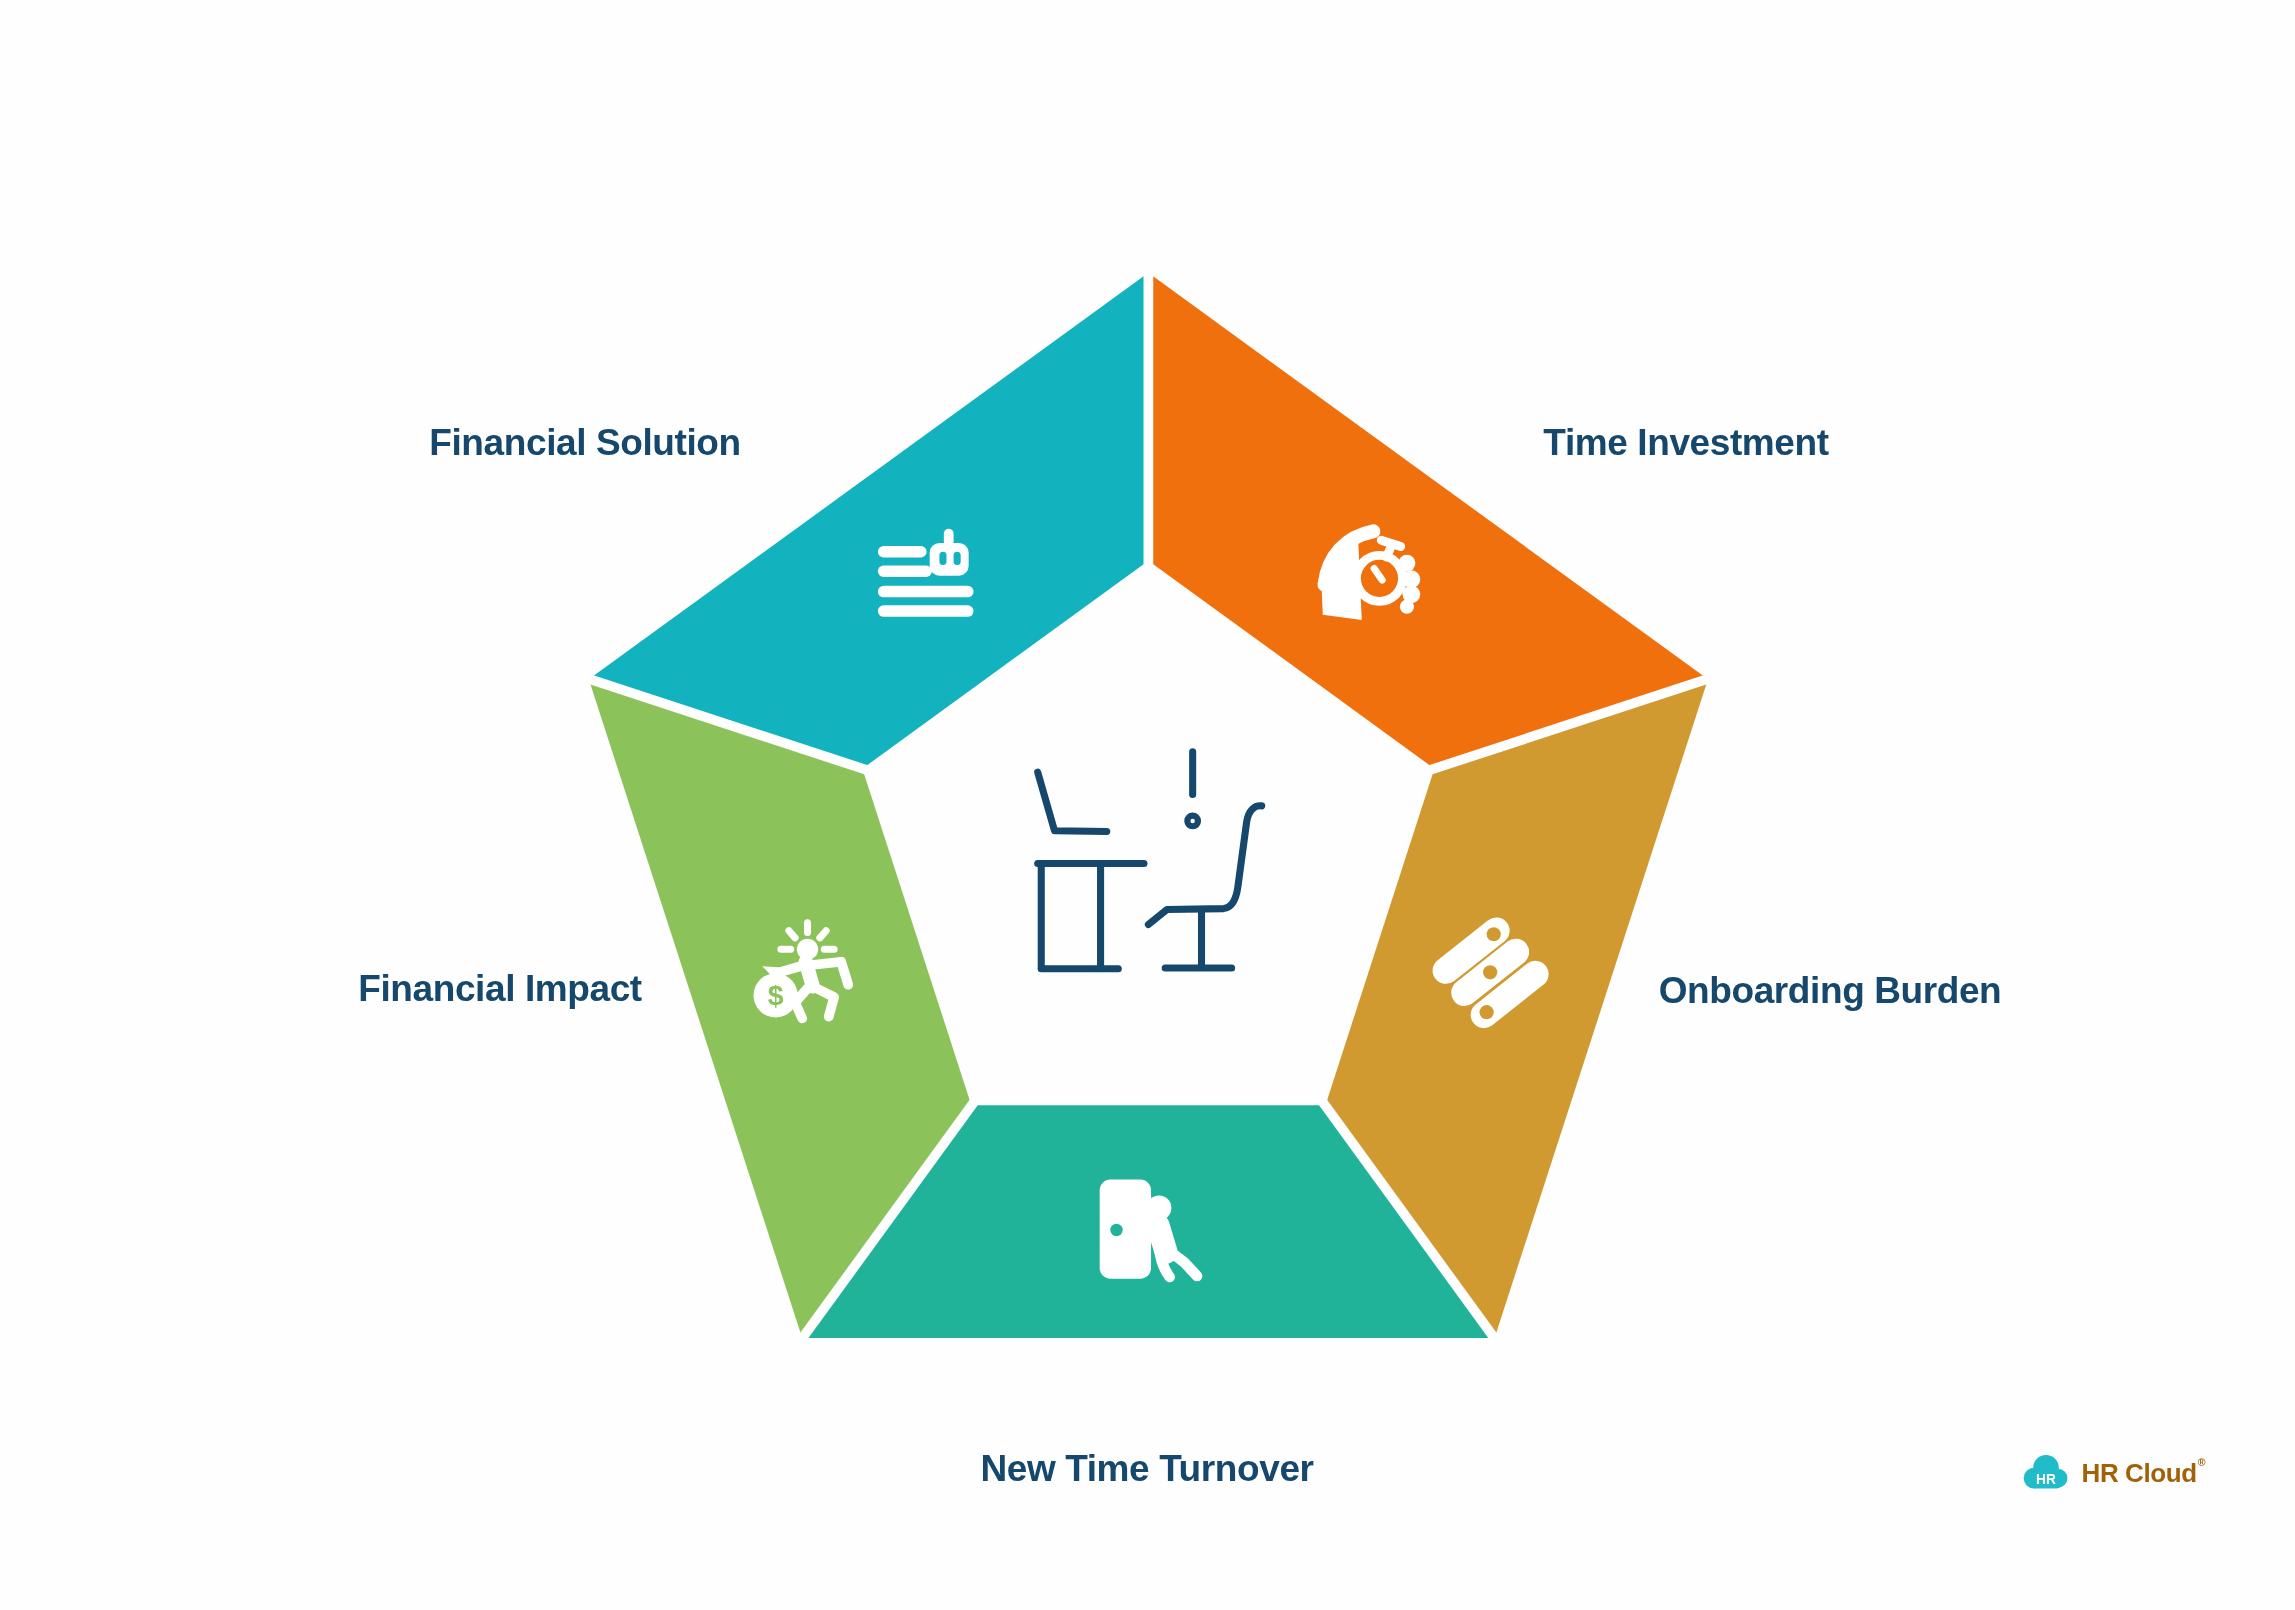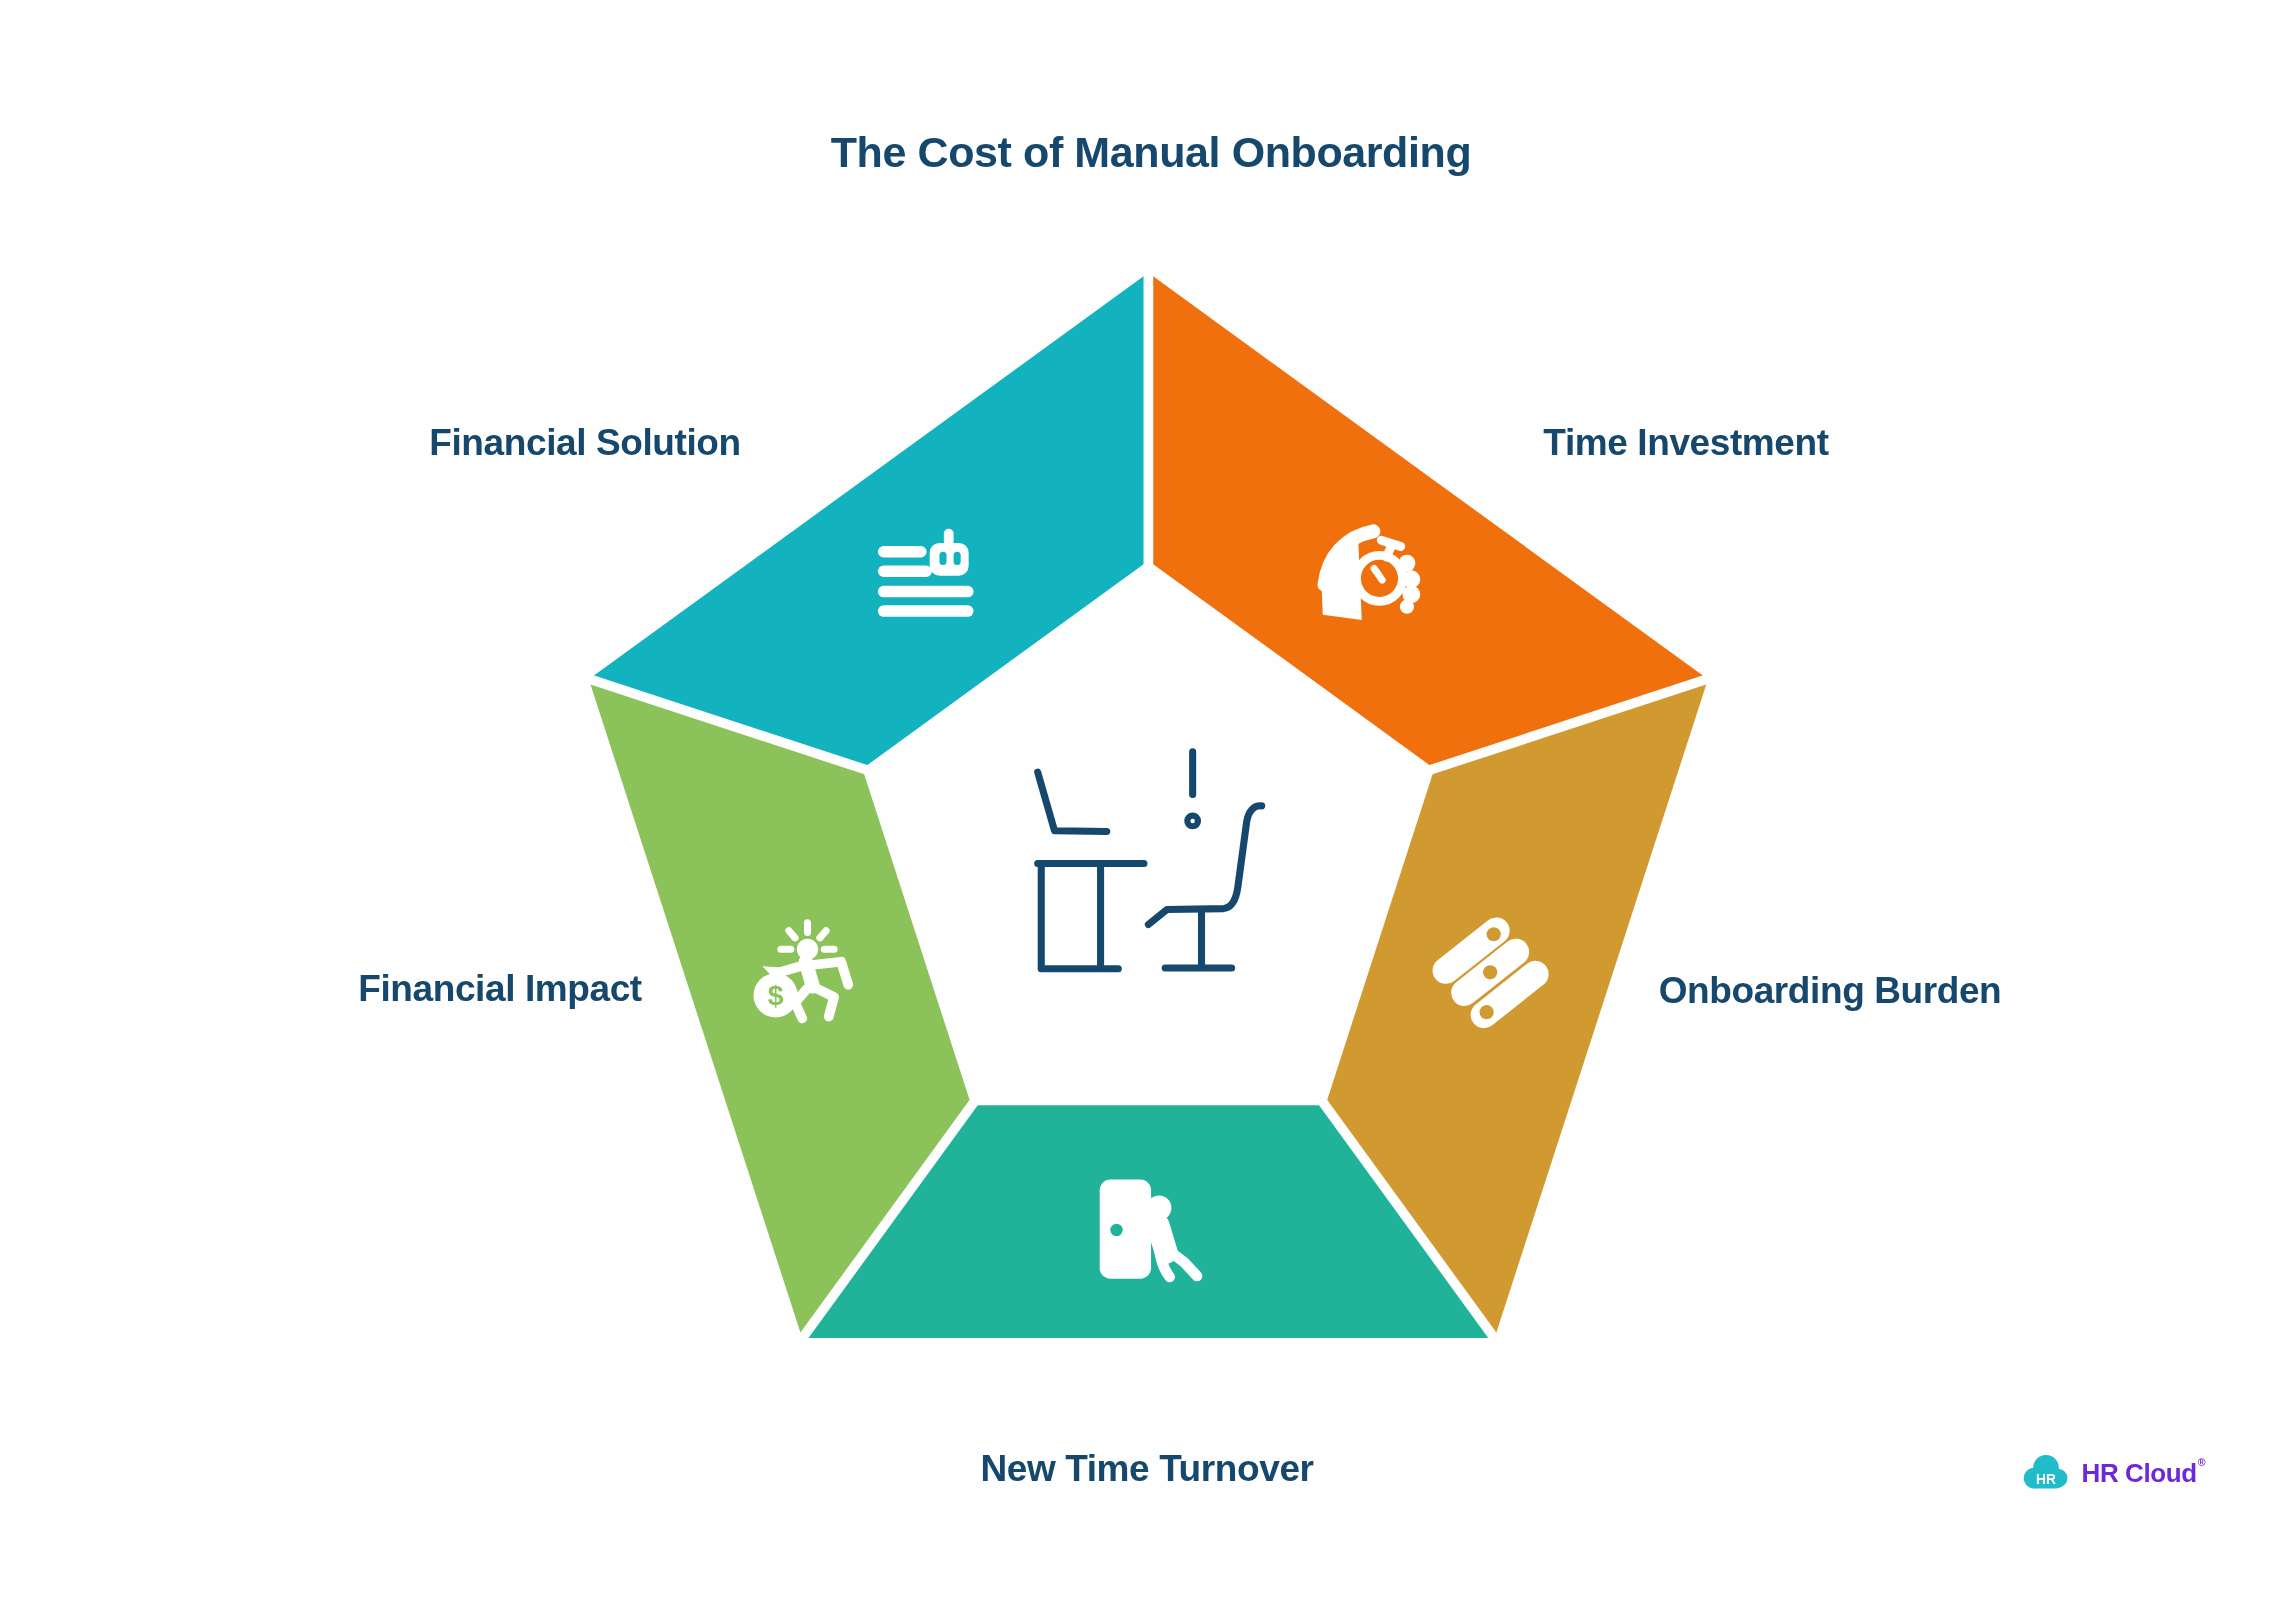--- a/index.html
+++ b/index.html
@@ -128,38 +128,37 @@
       <path d="M1172,975 L1292,975"></path>
       <path d="M1176,977 L1176,1093"></path>
       <path d="M1243,977 L1243,1093"></path>
       <path d="M1176,1094 L1263,1094"></path>
       <path d="M1297,1044 L1318,1027 L1382,1026 C1392,1025 1396,1016 1398,1002 L1408,928 C1410,915 1417,909 1425,910"></path>
       <path d="M1357,1028 L1357,1092"></path>
       <path d="M1316,1093 L1391,1093"></path>
     </g>
   </svg>
 
-  <div class="page-title" style="left: 1151px; top: 131px; color: rgb(21, 72, 108);">The Cost of Manual Onboarding</div>
 
   <div class="seg-label" style="left: 585px; top: 424px; color: rgb(21, 72, 108);">Financial Solution</div>
   <div class="seg-label" style="left: 1686px; top: 424px; color: rgb(21, 72, 108);">Time Investment</div>
   <div class="seg-label" style="left: 1830px; top: 972px; color: rgb(21, 72, 108);">Onboarding Burden</div>
   <div class="seg-label" style="left: 1147px; top: 1450px; color: rgb(21, 72, 108);">New Time Turnover</div>
   <div class="seg-label" style="left: 484px; top: 970px; color: rgb(21, 72, 108); margin-left: 16px;">Financial Impact</div>
 
   <div class="logo">
     <svg width="48" height="44" viewBox="0 0 56 50">
       <g fill="#20BCC9">
         <circle cx="14" cy="31" r="12"></circle>
         <circle cx="28" cy="19" r="15"></circle>
         <circle cx="42" cy="31" r="11"></circle>
         <rect x="8" y="27" width="40" height="16" rx="8"></rect>
       </g>
       <text x="28" y="38" text-anchor="middle" font-size="16" font-weight="bold" font-family="Liberation Sans, sans-serif" fill="#FFFFFF">HR</text>
     </svg>
-    <div class="brand" style="color: #6d28d9;">
+    <div class="brand" style="color: #a16207;">
       <span>HR Cloud</span>
       <span class="reg">®</span>
     </div>
   </div>
 
 </div>
 
 
 </body></html>

